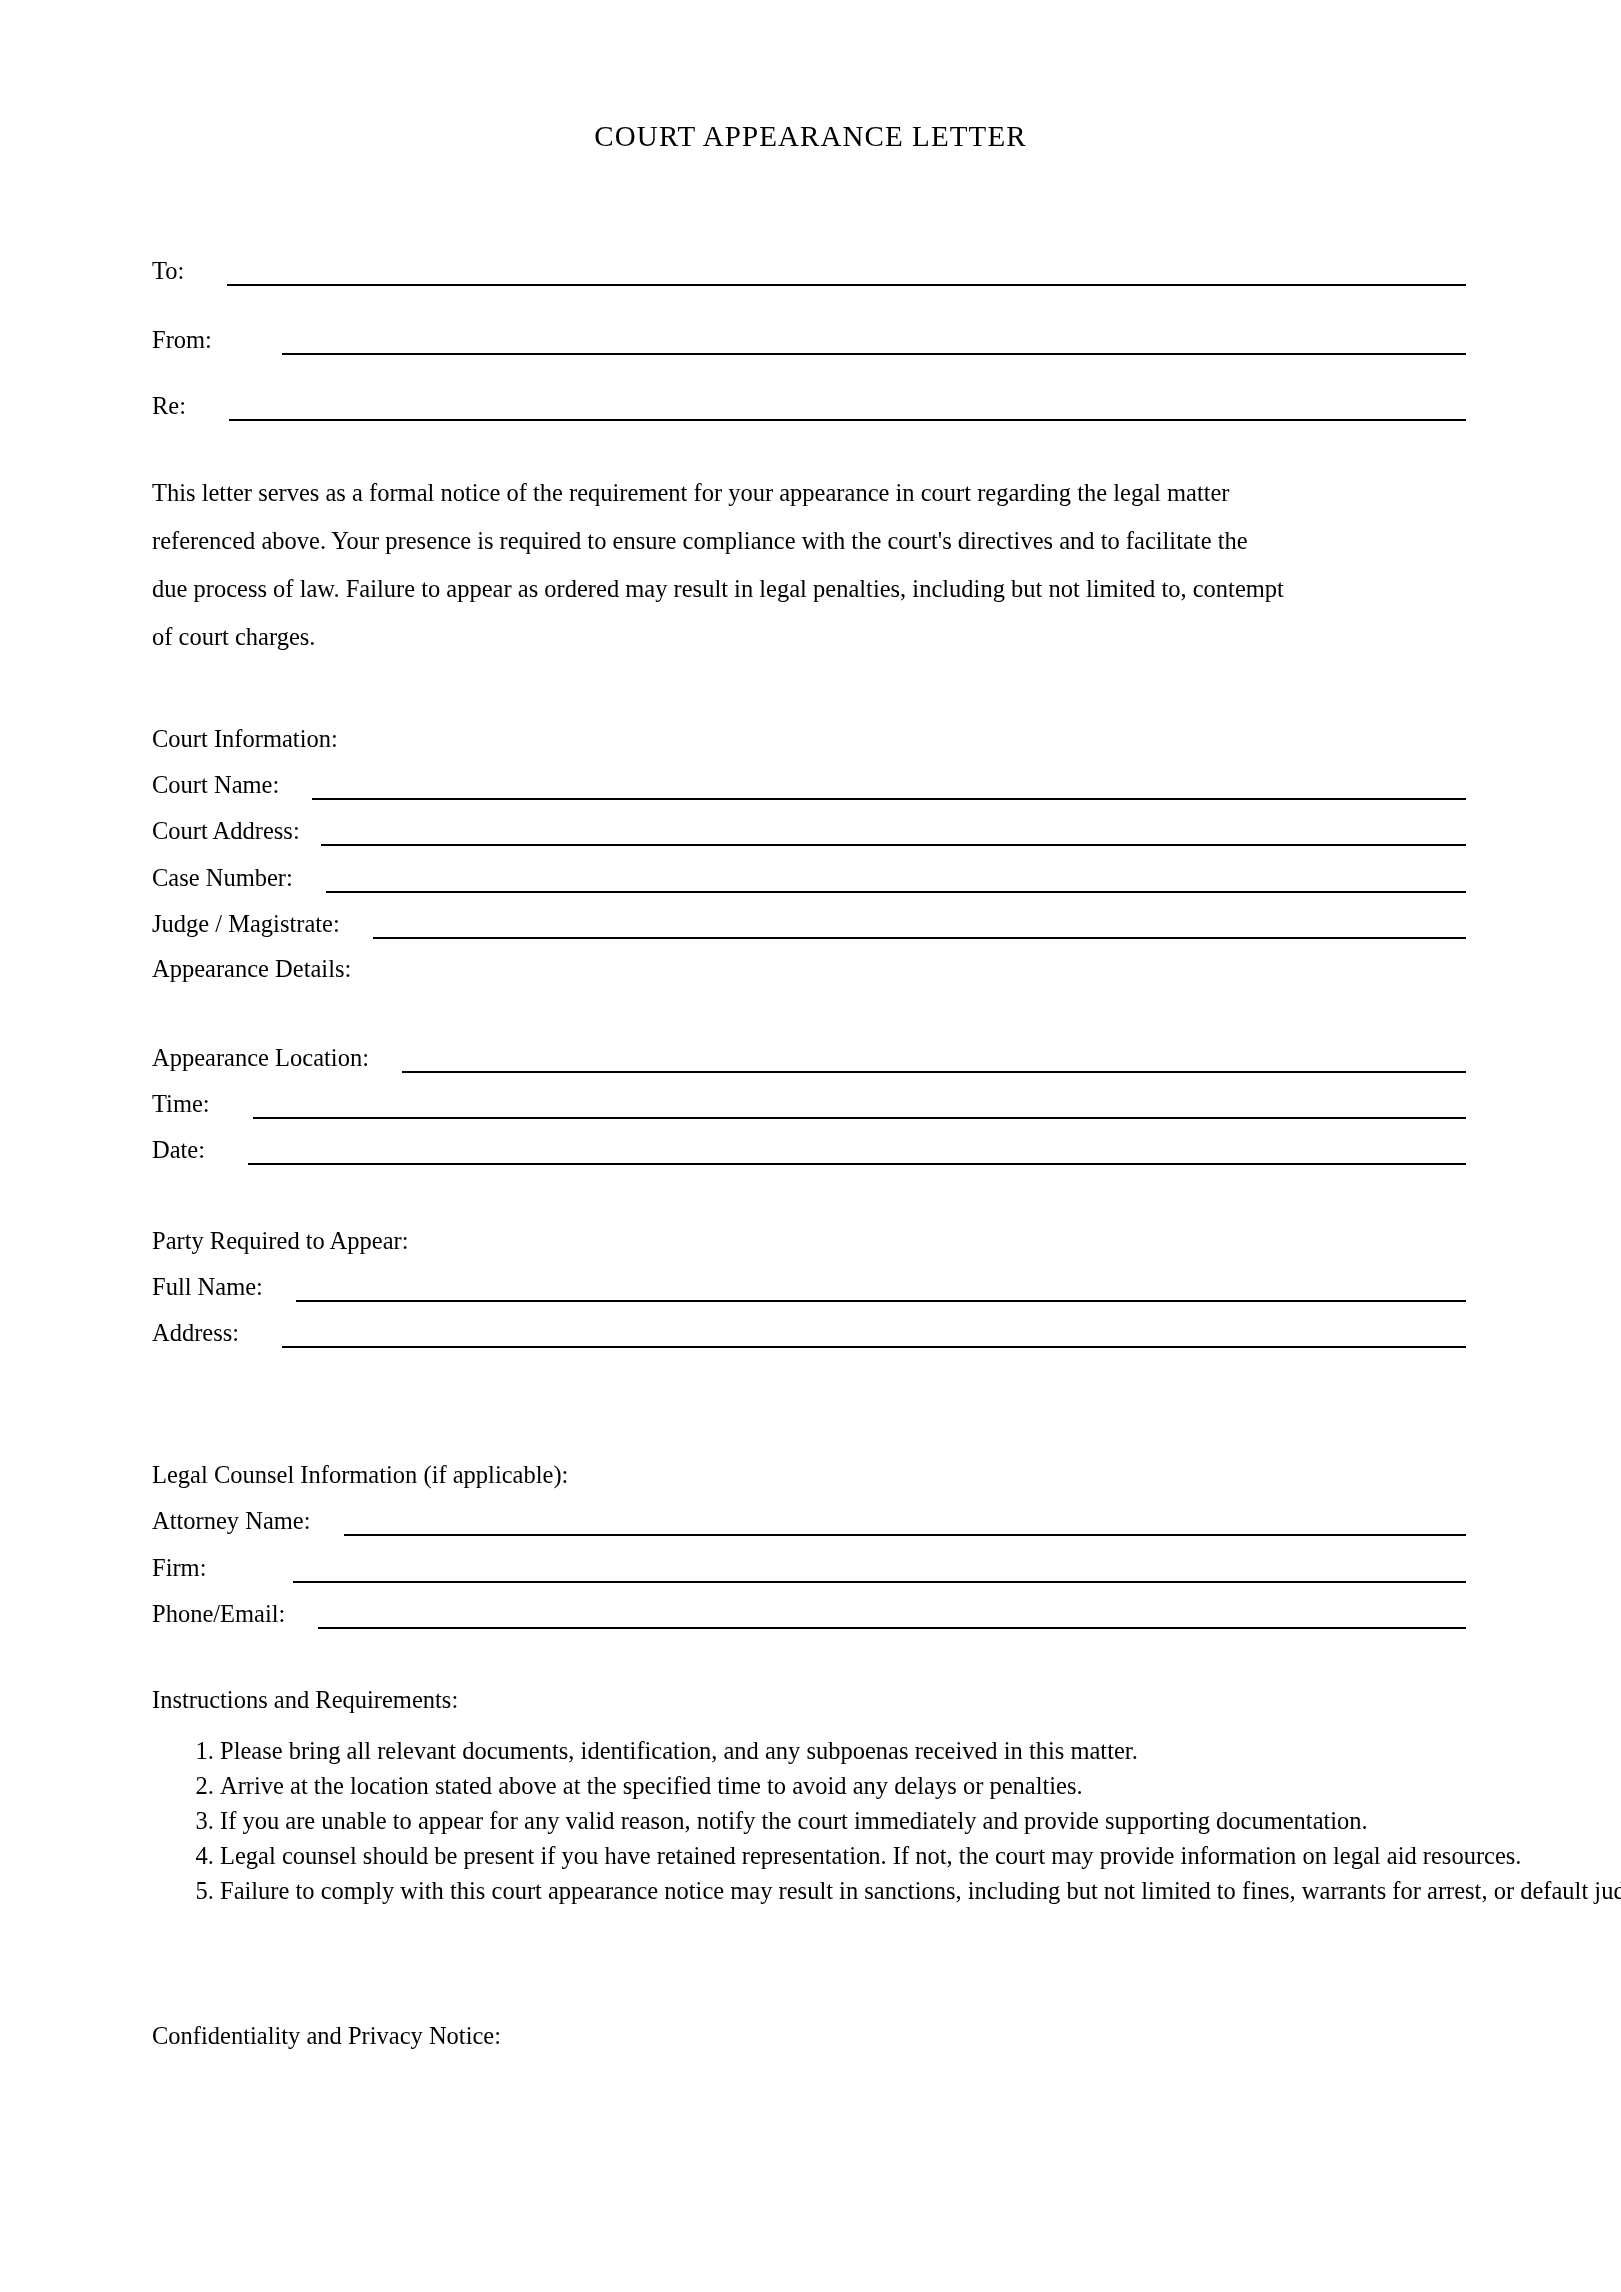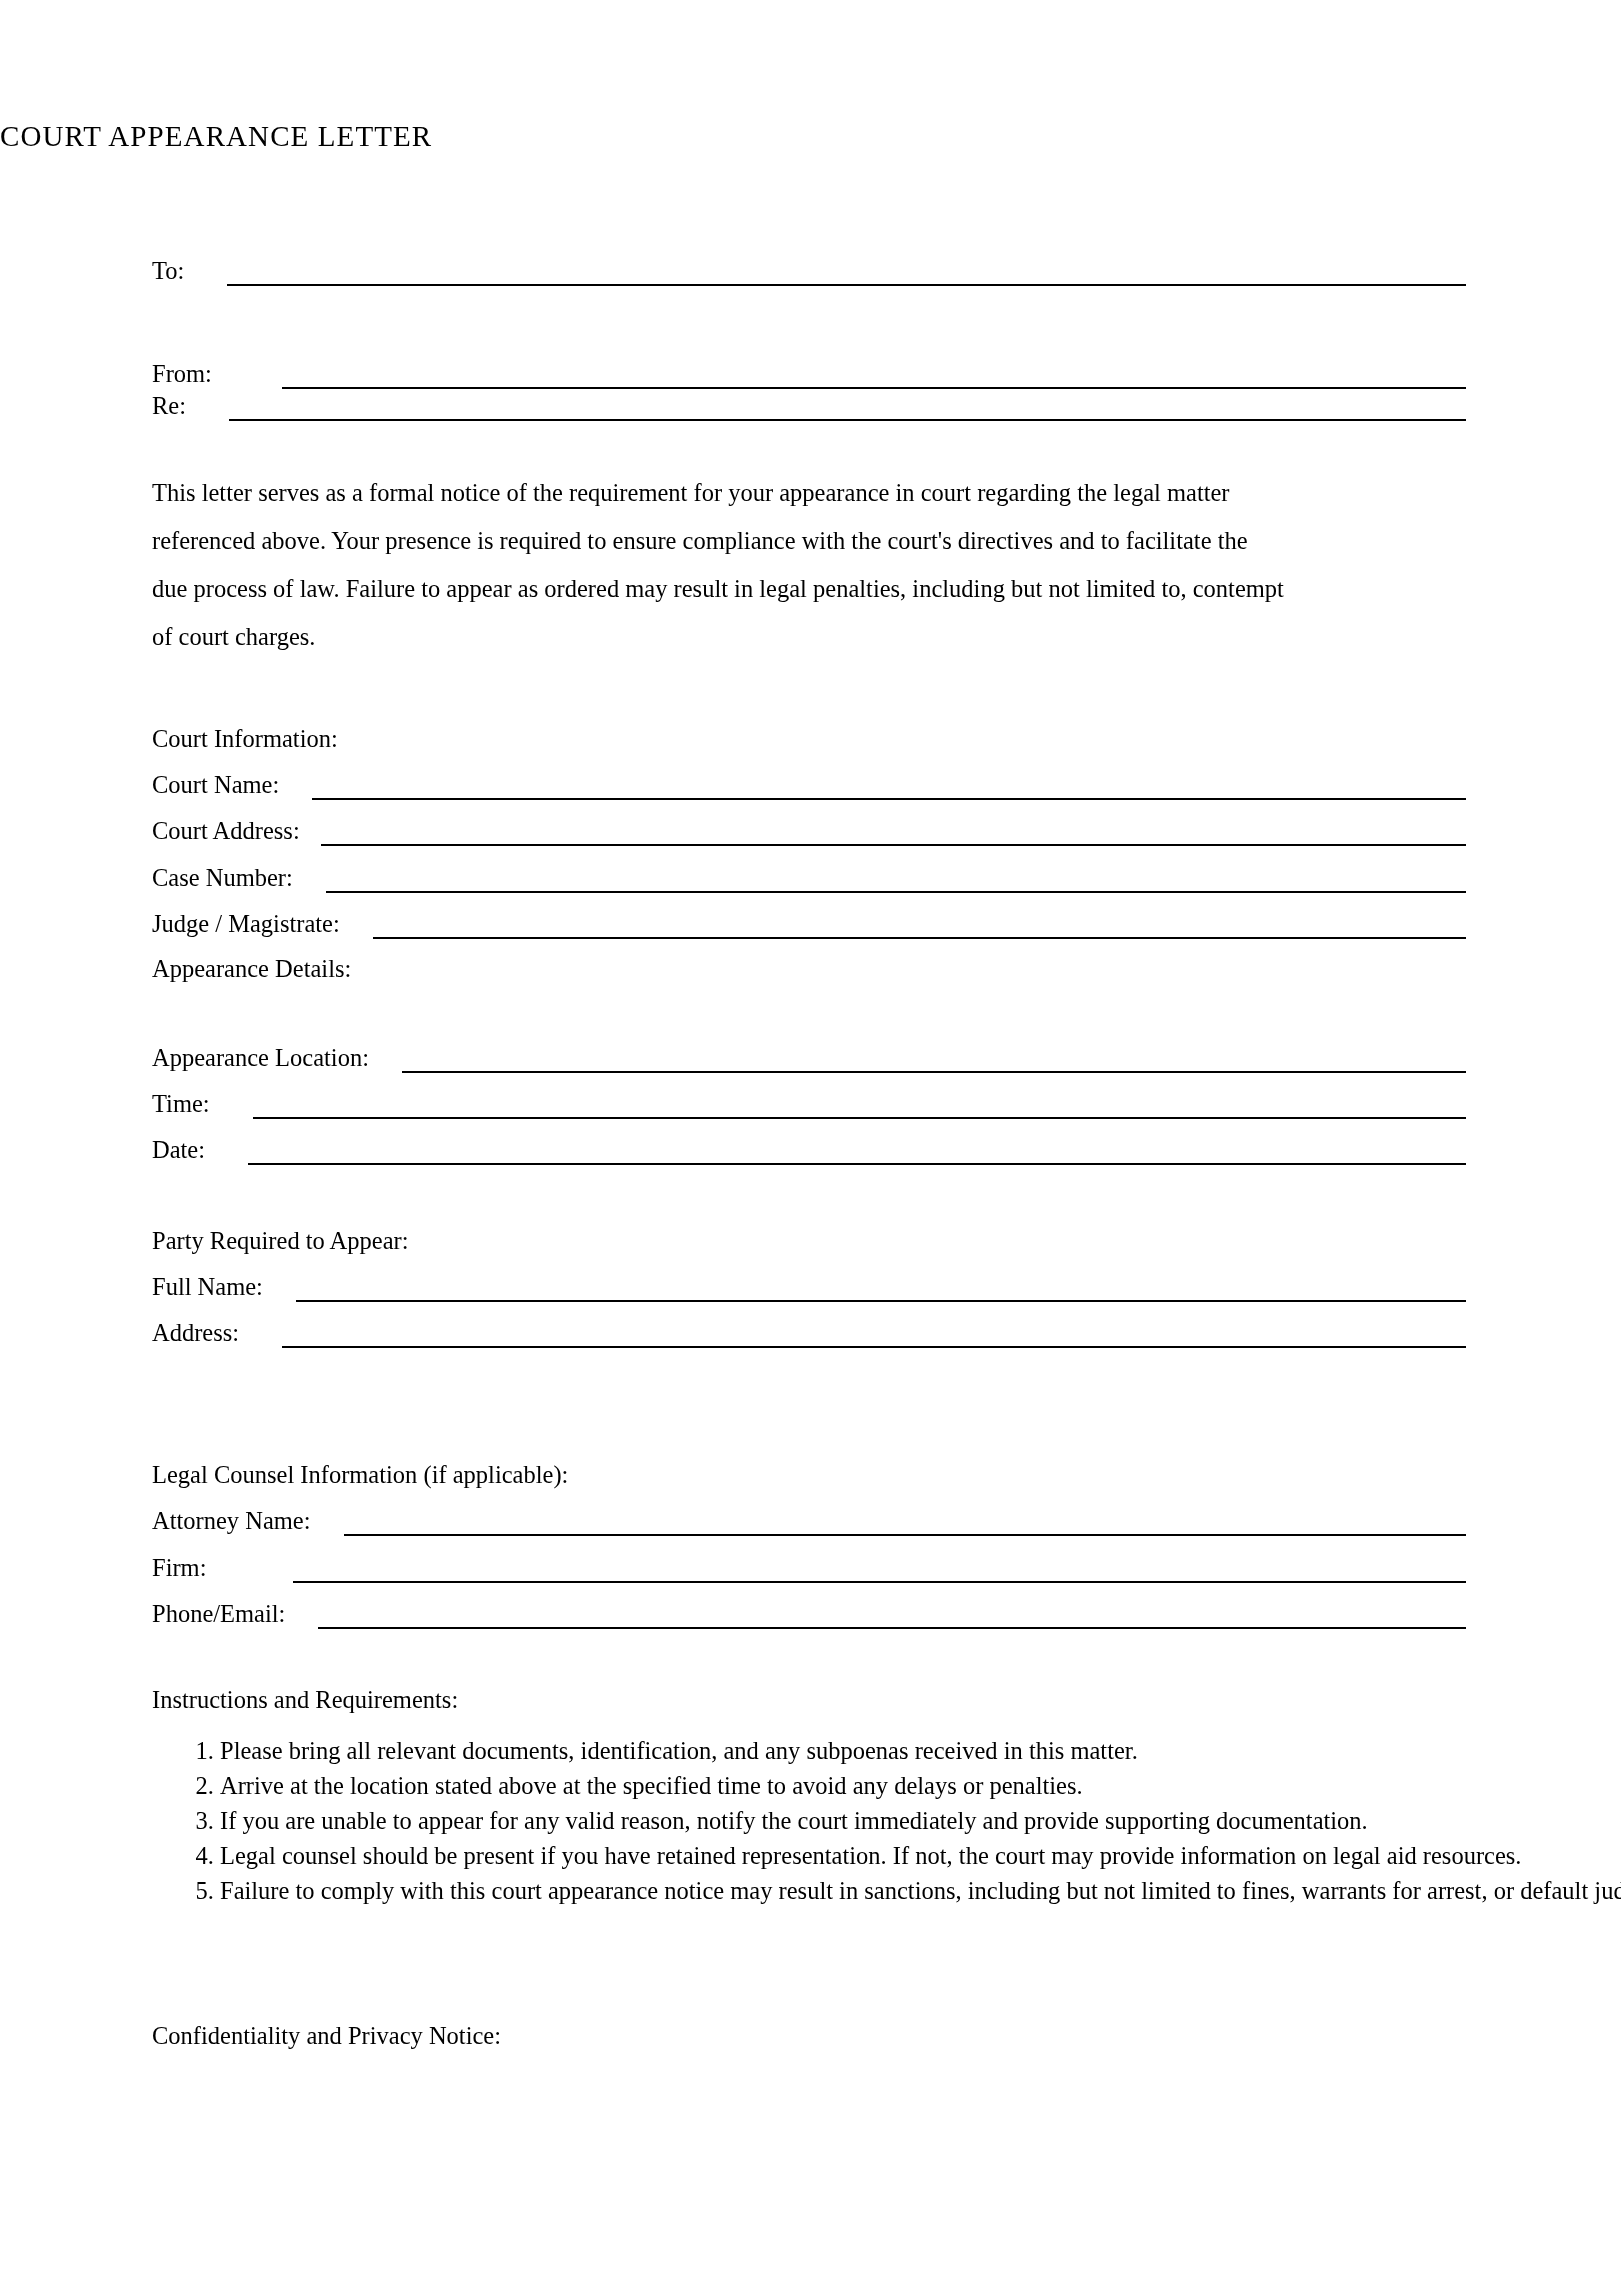--- a/index.html
+++ b/index.html
@@ -17,21 +17,21 @@
     height: 2293px;
     background: #ffffff;
     overflow: hidden;
     box-sizing: border-box;
   }
   .doc-title {
     position: absolute;
     top: 120px;
     left: 0;
     width: 1621px;
-    text-align: left;
+    text-align: center;
     font-size: 29px;
     letter-spacing: 1.1px;
     white-space: nowrap;
   }
 
   
   .field-row {
     position: absolute;
     left: 152px;
     width: 1314px;           
@@ -94,21 +94,21 @@
 
 <div class="page">
 
   <div class="doc-title">COURT APPEARANCE LETTER</div>
 
   <div class="field-row" style="top:257px;">
     <span class="field-label">To:</span>
     <span class="field-rule gap-lg"></span>
   </div>
 
-  <div class="field-row" style="top:360px;gap:48px;">
+  <div class="field-row" style="top:326px;gap:48px;">
     <span class="field-label">From:</span>
     <span class="field-rule gap-sm"></span>
   </div>
 
   <div class="field-row" style="top:392px;">
     <span class="field-label">Re:</span>
     <span class="field-rule gap-lg"></span>
   </div>
 
   <div class="body-para">This letter serves as a formal notice of the requirement for your appearance in court regarding the legal matter referenced above. Your presence is required to ensure compliance with the court's directives and to facilitate the due process of law. Failure to appear as ordered may result in legal penalties, including but not limited to, contempt of court charges.</div>

